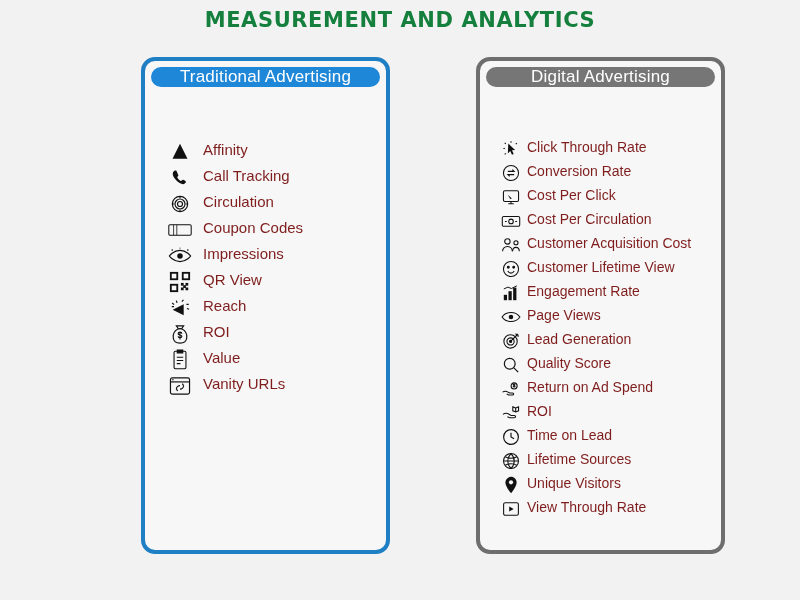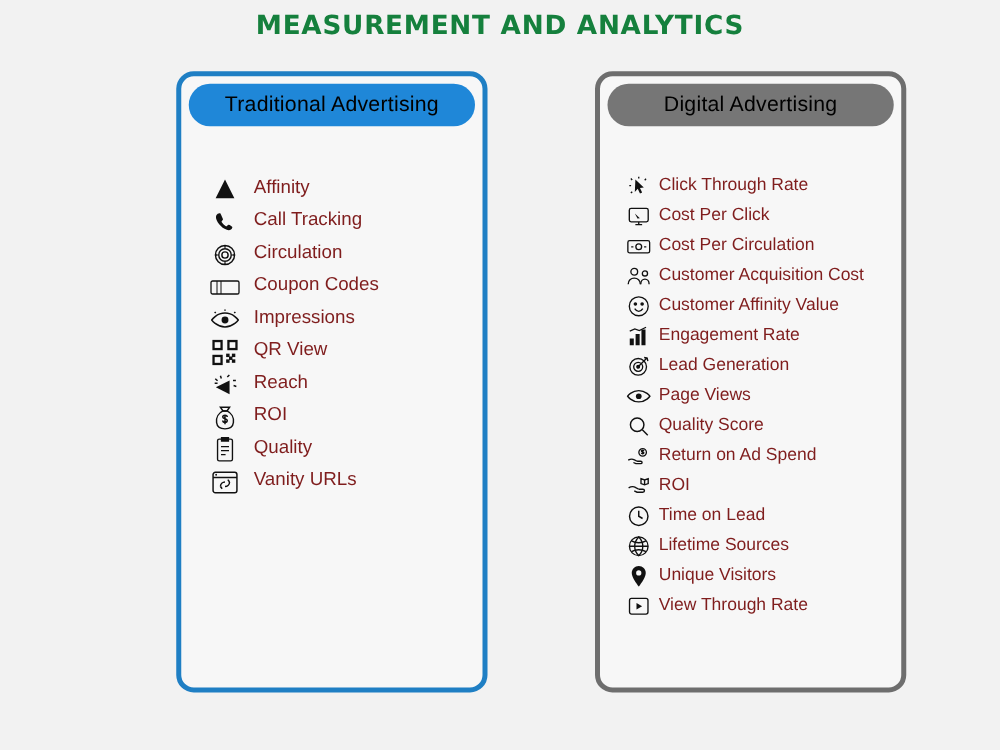--- a/index.html
+++ b/index.html
@@ -49,26 +49,26 @@
     width: 249px;
     height: 497px;
     border: 4px solid #6e6e6e;
   }
 
   .panel-header {
     position: absolute;
     top: 6px;
     left: 6px;
     right: 6px;
-    height: 34px;
+    height: 20px;
     border-radius: 18px;
     display: flex;
     align-items: center;
     justify-content: center;
-    color: #000000;
+    color: #ffffff;
     font-size: 17px;
     letter-spacing: 0.2px;
   }
   .panel.left .panel-header { background: #1f87d8; }
   .panel.right .panel-header { background: #767676; }
 
   .list {
     position: absolute;
     left: 20px;
     right: 10px;
@@ -190,21 +190,21 @@
           <span class="label">ROI</span>
         </div>
         <div class="row">
           <span class="ico">
             <svg width="18" height="22" viewBox="0 0 18 24" fill="none" stroke="currentColor" stroke-width="1.2">
               <rect x="2.5" y="2.5" width="13" height="19" rx="1.5"></rect>
               <path d="M6 1.2h6v3H6z" fill="currentColor"></path>
               <path d="M5.5 9h7M5.5 12.5h7M5.5 16h4"></path>
             </svg>
           </span>
-          <span class="label">Quality</span>
+          <span class="label">Value</span>
         </div>
         <div class="row">
           <span class="ico">
             <svg width="22" height="20" viewBox="0 0 24 22" fill="none" stroke="currentColor" stroke-width="1.3">
               <rect x="1.5" y="2" width="21" height="18" rx="2"></rect>
               <path d="M1.5 6.5h21"></path>
               <circle cx="4.2" cy="4.2" r="0.8" fill="currentColor" stroke="none"></circle>
               <path d="M8 14.5a4 4 0 0 1 4-4M16 10.5a4 4 0 0 1-4 4"></path>
               <path d="M9.5 16.5l-1.5-2M14.5 8.5l1.5 2"></path>
             </svg>
@@ -222,20 +222,29 @@
             <svg width="18" height="18" viewBox="0 0 20 20" fill="none" stroke="currentColor" stroke-width="1.2">
               <path d="M7 4l7.5 7-3.4.5 1.9 4-1.9.9-2-4.1L6.5 15z" fill="currentColor" stroke="none"></path>
               <path d="M3 3.2l1.2 1.2M10 1.5v1.6M16.5 3.4l-1.2 1.2M1.6 9.5h1.6M3 16l1.2-1.2"></path>
             </svg>
           </span>
           <span class="label">Click Through Rate</span>
         </div>
         <div class="row">
           <span class="ico">
             <svg width="18" height="18" viewBox="0 0 20 20" fill="none" stroke="currentColor" stroke-width="1.2">
+              <circle cx="10" cy="10" r="8.4"></circle>
+              <path d="M6.5 8.2h7l-2-2M13.5 11.8h-7l2 2"></path>
+            </svg>
+          </span>
+          <span class="label">Conversion Rate</span>
+        </div>
+        <div class="row">
+          <span class="ico">
+            <svg width="18" height="18" viewBox="0 0 20 20" fill="none" stroke="currentColor" stroke-width="1.2">
               <rect x="1.6" y="3" width="16.8" height="12" rx="1.6"></rect>
               <path d="M7 17.5h6M10 15v2.5"></path>
               <path d="M6.5 7.5l4.5 4.2-2 .4 1.1 2.1" fill="currentColor" stroke="none"></path>
             </svg>
           </span>
           <span class="label">Cost Per Click</span>
         </div>
         <div class="row">
           <span class="ico">
             <svg width="20" height="16" viewBox="0 0 22 18" fill="none" stroke="currentColor" stroke-width="1.2">
@@ -259,52 +268,52 @@
         </div>
         <div class="row">
           <span class="ico">
             <svg width="18" height="18" viewBox="0 0 20 20" fill="none" stroke="currentColor" stroke-width="1.2">
               <circle cx="10" cy="10" r="8.4"></circle>
               <circle cx="7" cy="8" r="1" fill="currentColor"></circle>
               <circle cx="13" cy="8" r="1" fill="currentColor"></circle>
               <path d="M6.4 12.2c1 1.6 2.2 2.4 3.6 2.4s2.6-.8 3.6-2.4"></path>
             </svg>
           </span>
-          <span class="label">Customer Affinity Value</span>
+          <span class="label">Customer Lifetime View</span>
         </div>
         <div class="row">
           <span class="ico">
             <svg width="18" height="18" viewBox="0 0 20 20" fill="currentColor">
               <rect x="2" y="12" width="3.6" height="6"></rect>
               <rect x="7.2" y="8" width="3.6" height="10"></rect>
               <rect x="12.4" y="4" width="3.6" height="14"></rect>
               <path d="M2 5.5l4.5-2 4 1.5 6-3" fill="none" stroke="currentColor" stroke-width="1.1"></path>
             </svg>
           </span>
           <span class="label">Engagement Rate</span>
         </div>
         <div class="row">
           <span class="ico">
+            <svg width="20" height="14" viewBox="0 0 22 14" fill="none" stroke="currentColor" stroke-width="1.2">
+              <path d="M1.2 7s3.4-5 9.8-5 9.8 5 9.8 5-3.4 5-9.8 5S1.2 7 1.2 7z"></path>
+              <circle cx="11" cy="7" r="2.5" fill="currentColor" stroke="none"></circle>
+            </svg>
+          </span>
+          <span class="label">Page Views</span>
+        </div>
+        <div class="row">
+          <span class="ico">
             <svg width="18" height="18" viewBox="0 0 20 20" fill="none" stroke="currentColor" stroke-width="1.2">
               <circle cx="9.5" cy="10.5" r="7.4"></circle>
               <circle cx="9.5" cy="10.5" r="4"></circle>
               <circle cx="9.5" cy="10.5" r="1.2" fill="currentColor"></circle>
               <path d="M9.5 10.5L17.5 2.5M14.8 2.2l2.7.6.6 2.7"></path>
             </svg>
           </span>
           <span class="label">Lead Generation</span>
-        </div>
-        <div class="row">
-          <span class="ico">
-            <svg width="20" height="14" viewBox="0 0 22 14" fill="none" stroke="currentColor" stroke-width="1.2">
-              <path d="M1.2 7s3.4-5 9.8-5 9.8 5 9.8 5-3.4 5-9.8 5S1.2 7 1.2 7z"></path>
-              <circle cx="11" cy="7" r="2.5" fill="currentColor" stroke="none"></circle>
-            </svg>
-          </span>
-          <span class="label">Page Views</span>
         </div>
         <div class="row">
           <span class="ico">
             <svg width="18" height="18" viewBox="0 0 20 20" fill="none" stroke="currentColor" stroke-width="1.3">
               <circle cx="8.6" cy="8.6" r="6"></circle>
               <path d="M13.2 13.2L18 18"></path>
             </svg>
           </span>
           <span class="label">Quality Score</span>
         </div>

